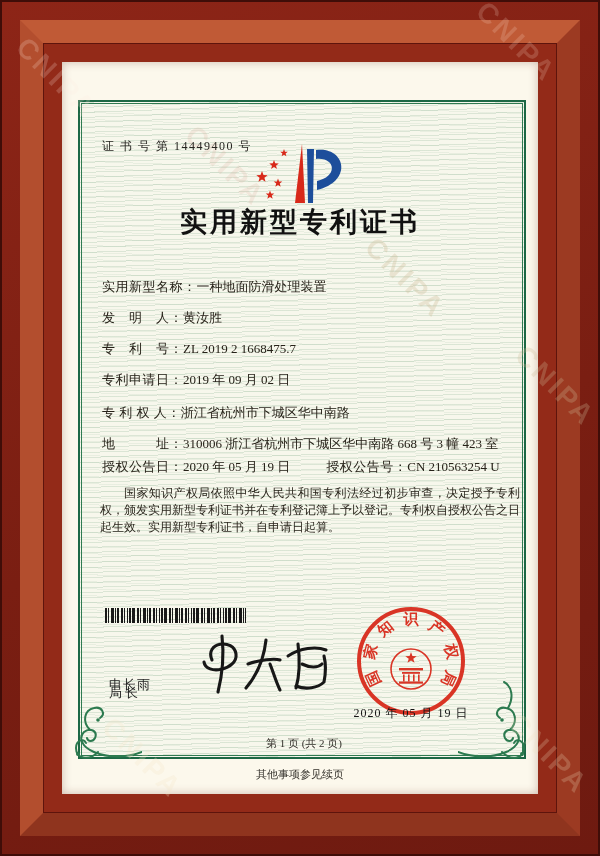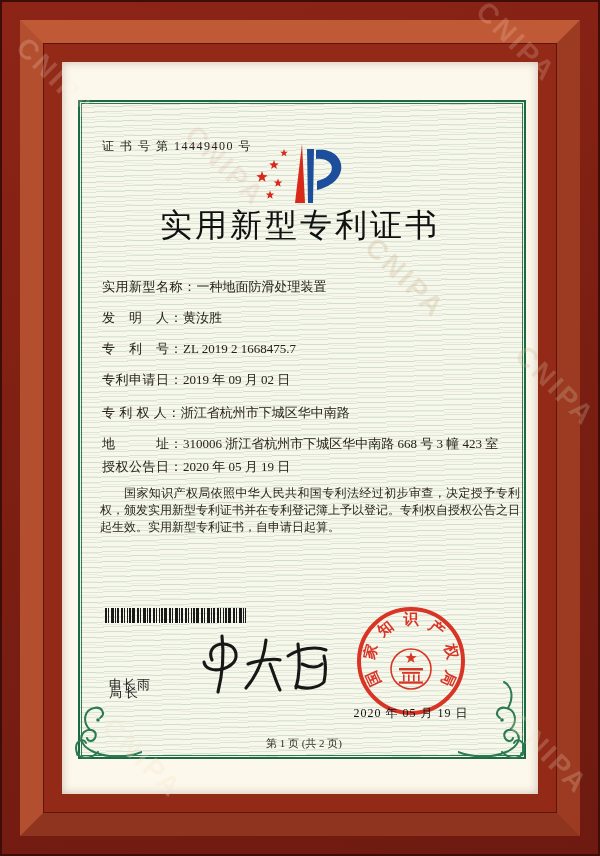--- a/index.html
+++ b/index.html
@@ -16,21 +16,21 @@
     border:2px solid #1d6845;
     background:
       repeating-linear-gradient(178deg,rgba(106,158,120,.20) 0 1px,rgba(0,0,0,0) 1px 5px),
       repeating-linear-gradient(2deg,rgba(106,158,120,.10) 0 1px,rgba(0,0,0,0) 1px 7px),
       #f7f7ec;}
   .green-inner{position:absolute;inset:1px;border:1px solid #2f7a51;pointer-events:none;}
   
   .cert-no{position:absolute;left:40px;top:76px;font-size:12px;letter-spacing:1.5px;color:#262420;}
   .logo{position:absolute;left:188px;top:79px;}
   .title{position:absolute;left:0;right:0;top:142px;text-align:center;
-         font-size:32px;font-weight:normal;letter-spacing:3px;color:#111;}
+         font-size:27px;font-weight:bold;letter-spacing:3px;color:#111;}
   .row{position:absolute;left:40px;font-size:13px;color:#262118;white-space:nowrap;}
   .row .lab{letter-spacing:.5px;}
   .grant{display:flex;}
   .grant .pair+.pair{margin-left:36px;}
   .paras{position:absolute;left:38px;top:423px;width:420px;font-size:12px;line-height:17px;
          color:#2a251c;text-align:justify;}
   .paras p{margin:0;text-indent:2em;}
   .barcode{position:absolute;left:43px;top:546px;width:141px;height:15px;
            font-size:0;white-space:nowrap;overflow:hidden;}
   .barcode i{display:inline-block;height:100%;background:#191919;}
@@ -130,20 +130,23 @@
       <span class="lab">专 利 权 人：</span><span>浙江省杭州市下城区华中南路</span>
     </div>
     <div class="row" style="top:373px">
       <span class="lab">地　　　址：</span><span>310006 浙江省杭州市下城区华中南路 668 号 3 幢 423 室</span>
     </div>
 
     <div class="row grant" style="top:396px">
       <span class="pair">
         <span class="lab">授权公告日：</span><span>2020 年 05 月 19 日</span>
       </span>
+      <span class="pair">
+        <span class="lab">授权公告号：</span><span>CN 210563254 U</span>
+      </span>
     </div>
 
     <div class="paras">
       <p>国家知识产权局依照中华人民共和国专利法经过初步审查，决定授予专利权，颁发实用新型专利证书并在专利登记簿上予以登记。专利权自授权公告之日起生效。实用新型专利证书，自申请日起算。</p>
     </div>
 
     <div class="barcode"><i style="width: 2px; margin-right: 1px;"></i><i style="width: 1px; margin-right: 2px;"></i><i style="width: 3px; margin-right: 1px;"></i><i style="width: 1px; margin-right: 1px;"></i><i style="width: 2px; margin-right: 2px;"></i><i style="width: 2px; margin-right: 1px;"></i><i style="width: 1px; margin-right: 2px;"></i><i style="width: 1px; margin-right: 1px;"></i><i style="width: 2px; margin-right: 1px;"></i><i style="width: 3px; margin-right: 2px;"></i><i style="width: 2px; margin-right: 1px;"></i><i style="width: 1px; margin-right: 2px;"></i><i style="width: 3px; margin-right: 1px;"></i><i style="width: 1px; margin-right: 1px;"></i><i style="width: 2px; margin-right: 2px;"></i><i style="width: 2px; margin-right: 1px;"></i><i style="width: 1px; margin-right: 2px;"></i><i style="width: 1px; margin-right: 1px;"></i><i style="width: 2px; margin-right: 1px;"></i><i style="width: 3px; margin-right: 2px;"></i><i style="width: 2px; margin-right: 1px;"></i><i style="width: 1px; margin-right: 2px;"></i><i style="width: 3px; margin-right: 1px;"></i><i style="width: 1px; margin-right: 1px;"></i><i style="width: 2px; margin-right: 2px;"></i><i style="width: 2px; margin-right: 1px;"></i><i style="width: 1px; margin-right: 2px;"></i><i style="width: 1px; margin-right: 1px;"></i><i style="width: 2px; margin-right: 1px;"></i><i style="width: 3px; margin-right: 2px;"></i><i style="width: 2px; margin-right: 1px;"></i><i style="width: 1px; margin-right: 2px;"></i><i style="width: 3px; margin-right: 1px;"></i><i style="width: 1px; margin-right: 1px;"></i><i style="width: 2px; margin-right: 2px;"></i><i style="width: 2px; margin-right: 1px;"></i><i style="width: 1px; margin-right: 2px;"></i><i style="width: 1px; margin-right: 1px;"></i><i style="width: 2px; margin-right: 1px;"></i><i style="width: 3px; margin-right: 2px;"></i><i style="width: 2px; margin-right: 1px;"></i><i style="width: 1px; margin-right: 2px;"></i><i style="width: 3px; margin-right: 1px;"></i><i style="width: 1px; margin-right: 1px;"></i><i style="width: 2px; margin-right: 2px;"></i></div>
 
     <svg class="seal" width="122" height="122" viewBox="-61 -61 122 122">
       <circle r="52" fill="none" stroke="#d8291a" stroke-width="4"></circle>
@@ -181,19 +184,20 @@
         <path d="M66,34 C78,30 92,28 98,30"></path>
         <path d="M88,34 C92,44 94,52 98,60"></path>
         <path d="M106,26 C118,18 134,16 144,20"></path>
         <path d="M116,14 C118,30 118,44 114,58"></path>
         <path d="M114,56 C124,60 136,58 142,52 C144,42 144,34 142,26"></path>
         <path d="M120,34 C128,38 136,38 140,34"></path>
       </g>
     </svg>
 
     <div class="page-info">第 1 页 (共 2 页)</div>
+    <div class="footer-note">其他事项参见续页</div>
   </div>
 
   <span class="wm wm-frame1">CNIPA</span>
   <span class="wm wm-frame2">CNIPA</span>
   <span class="wm wm-frame3">CNIPA</span>
   <span class="wm wm-frame4">CNIPA</span>
 </div>
 
 </body></html>

